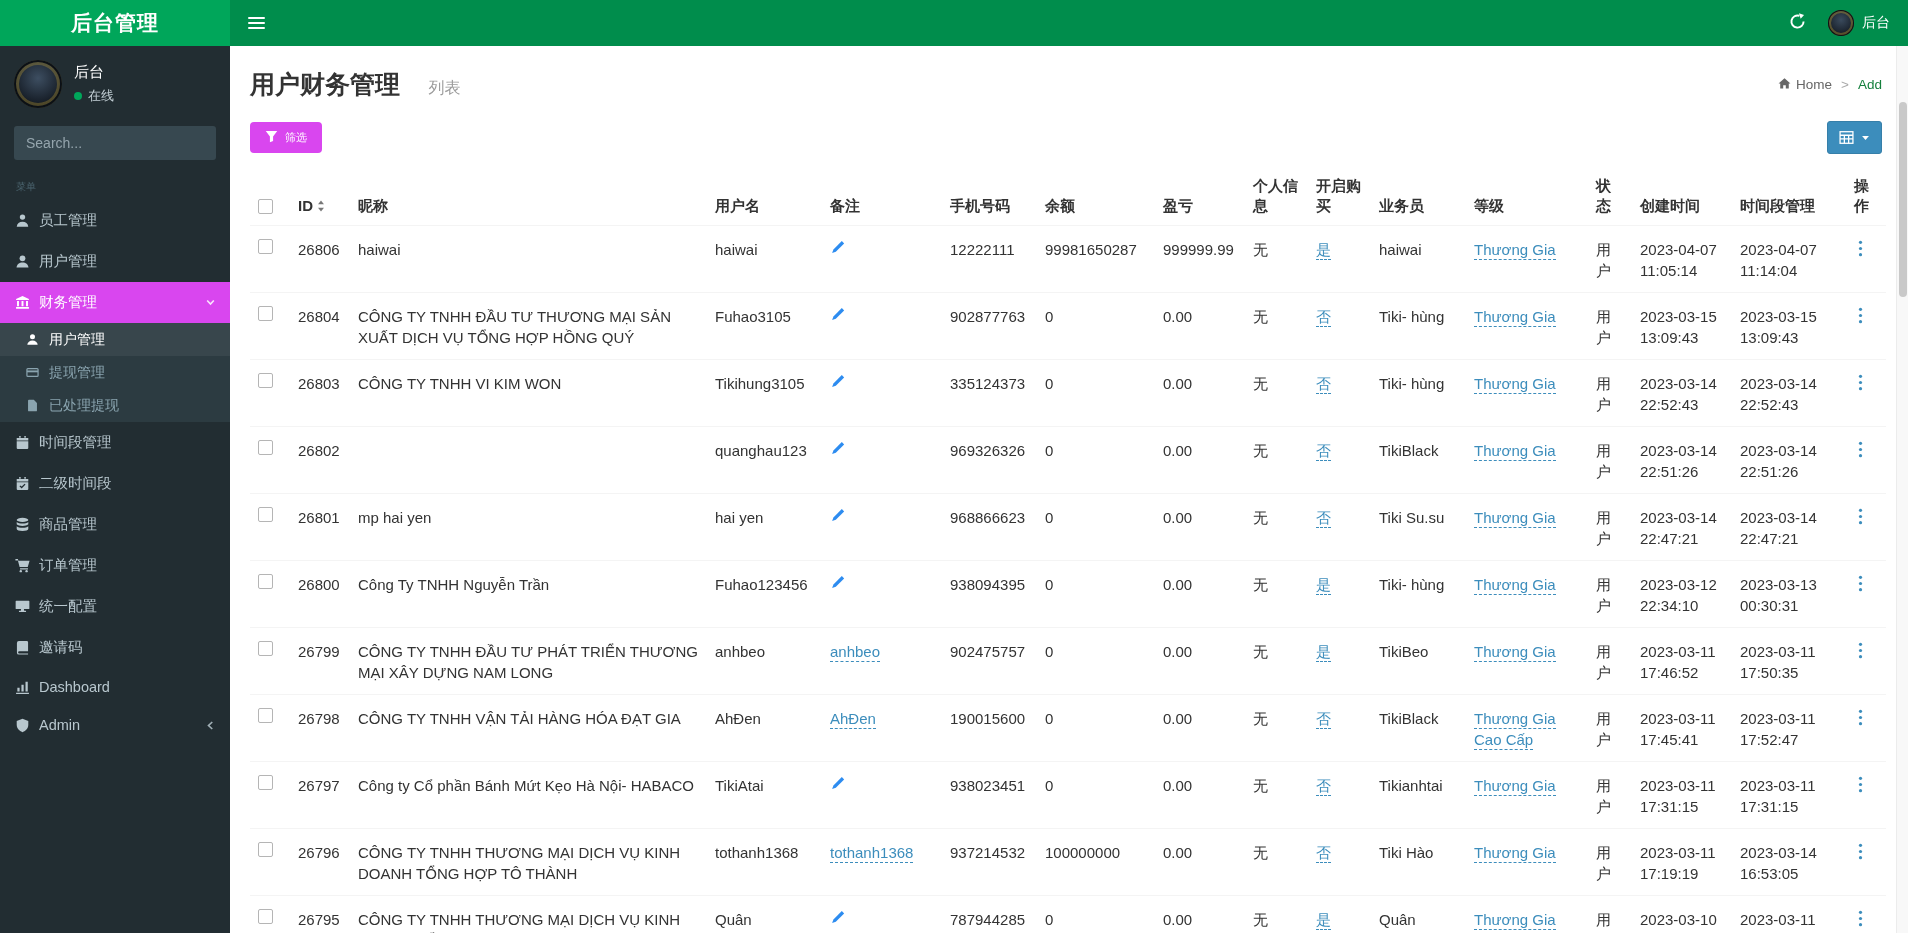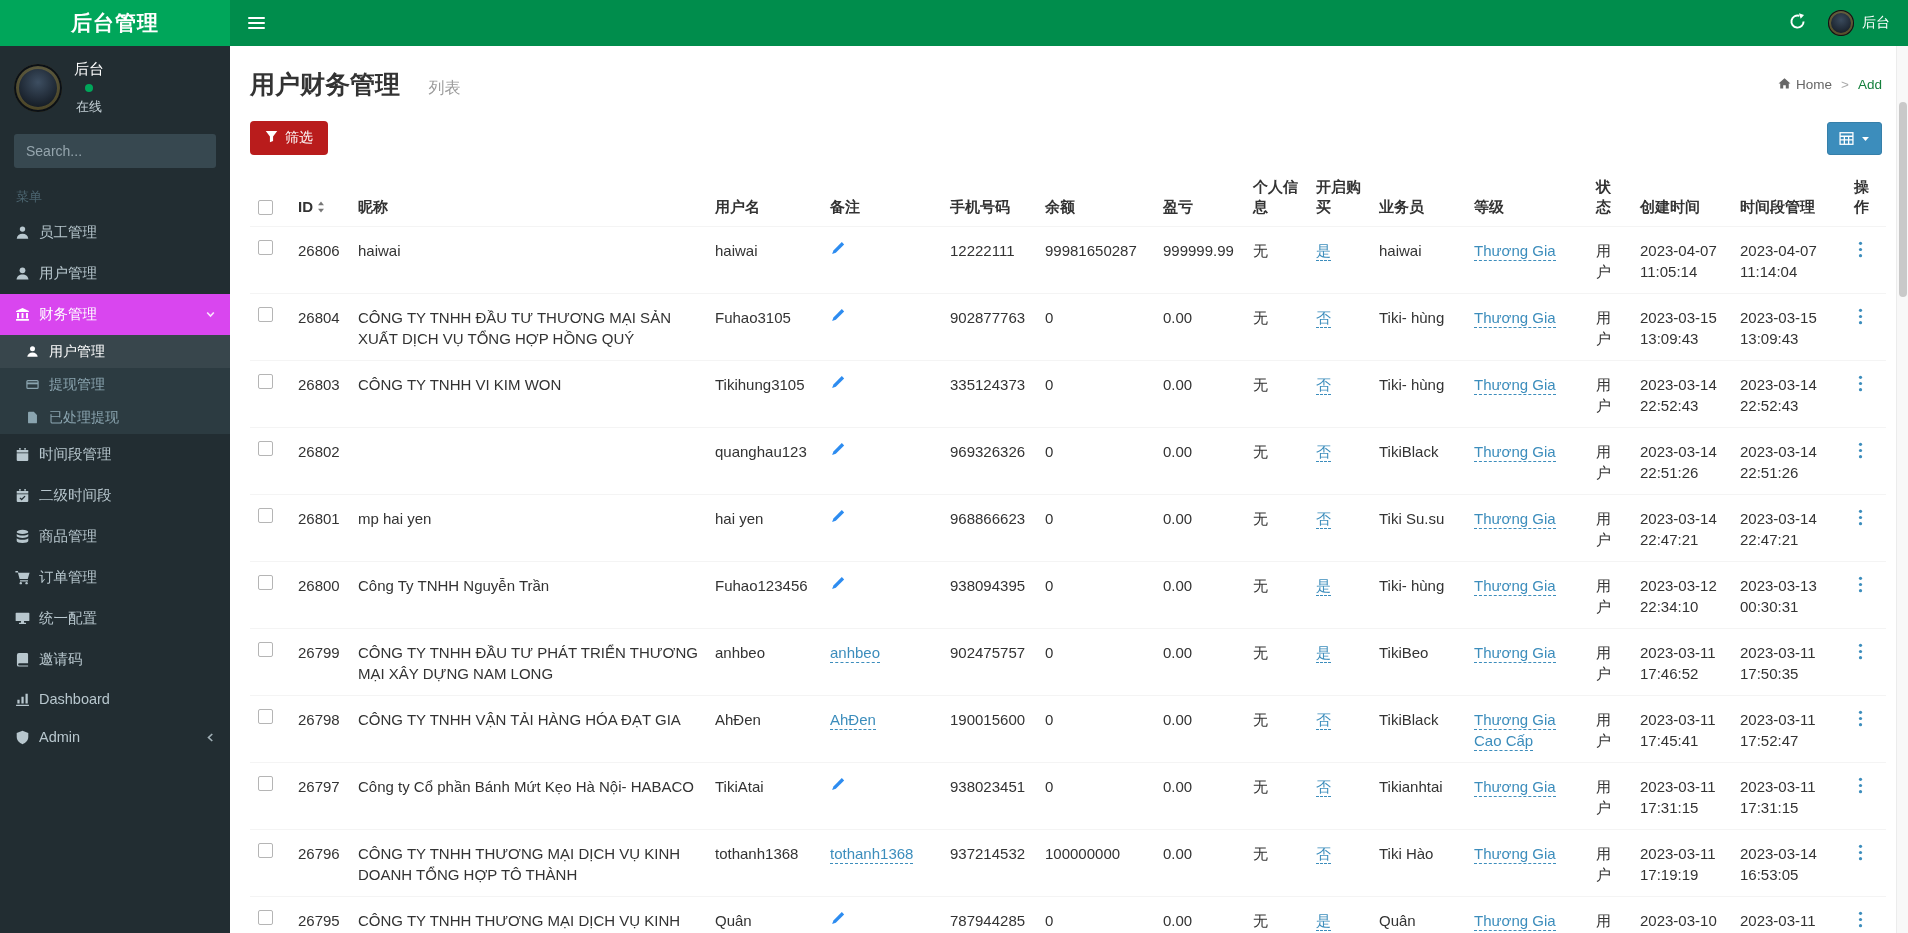--- a/index.html
+++ b/index.html
@@ -38,29 +38,29 @@
 
   
   .sidebar{width:230px;flex:0 0 230px;background:#222d32;color:#b8c7ce;overflow:hidden;}
   .user-panel{display:flex;gap:12px;padding:14px 14px 12px;align-items:center;}
   .avatar-lg{
     width:48px;height:48px;border-radius:50%;flex:0 0 48px;
     background:radial-gradient(circle at 50% 38%,#3d4e61 0%,#10161e 74%);
     box-shadow:inset 0 0 0 2px #0b1016, inset 0 0 0 5px rgba(212,175,55,.30);
   }
   .user-name{color:#fff;font-size:15px;margin-bottom:5px;}
-  .user-status{font-size:13px;color:#c4d0d6;display:flex;align-items:center;gap:6px;flex-direction:column;}
+  .user-status{font-size:13px;color:#c4d0d6;display:flex;align-items:center;gap:6px;}
   .dot{width:8px;height:8px;border-radius:50%;background:#00a65a;display:inline-block;}
   .sidebar-search{display:flex;margin:6px 14px 10px;background:#374850;border-radius:3px;overflow:hidden;height:34px;}
   .sidebar-search input{
     flex:1;background:transparent;border:none;outline:none;color:#eee;
     font-size:14px;padding:0 12px;font-family:inherit;
   }
   .sidebar-search input::placeholder{color:#95a5ad;}
-  .menu-label{font-size:13px;color:#4b646f;padding:10px 16px 6px;}
+  .menu-label{font-size:10px;color:#4b646f;padding:10px 16px 6px;}
   ul.menu{list-style:none;margin:0;padding:0;font-size:14.5px;}
   .menu-link{
     display:flex;align-items:center;gap:9px;padding:11px 14px;cursor:pointer;color:#b8c7ce;text-decoration:none;
   }
   .menu-item.active > .menu-link{background:#d946ef;color:#fff;}
   .mi{width:16px;height:16px;display:inline-flex;align-items:center;justify-content:center;flex:0 0 16px;}
   .mi svg{width:15px;height:15px;}
   .menu-link .lbl{flex:1;}
   .chev{width:11px;height:11px;display:inline-flex;opacity:.85;}
   .chev svg{width:11px;height:11px;}
@@ -76,21 +76,21 @@
   .subtitle{font-size:16px;color:#9a9a9a;margin-left:24px;}
   .breadcrumb{font-size:13.5px;color:#777;display:flex;align-items:center;gap:9px;}
   .bc-home{display:flex;align-items:center;gap:5px;color:#666;cursor:pointer;}
   .bc-home svg{width:13px;height:13px;}
   .bc-sep{color:#aaa;}
   .bc-cur{color:#15803d;}
 
   .toolbar{display:flex;justify-content:space-between;align-items:center;padding:20px 26px 14px 20px;}
   .btn-filter{
     display:inline-flex;align-items:center;gap:7px;border:none;cursor:pointer;
-    background:#b91c1c;color:#fff;font-size:14px;padding:8px 15px;border-radius:4px;font-family:inherit;
+    background:#d946ef;color:#fff;font-size:11px;padding:8px 15px;border-radius:4px;font-family:inherit;
   }
   .btn-filter svg{width:13px;height:13px;}
   .btn-columns{
     display:inline-flex;align-items:center;gap:7px;cursor:pointer;
     background:#3c8dbc;border:1px solid #367fa9;color:#fff;padding:8px 11px;border-radius:3px;
   }
   .btn-columns svg{display:block;}
   .btn-columns .ti svg{width:15px;height:15px;}
   .btn-columns .caret svg{width:9px;height:9px;}
 

